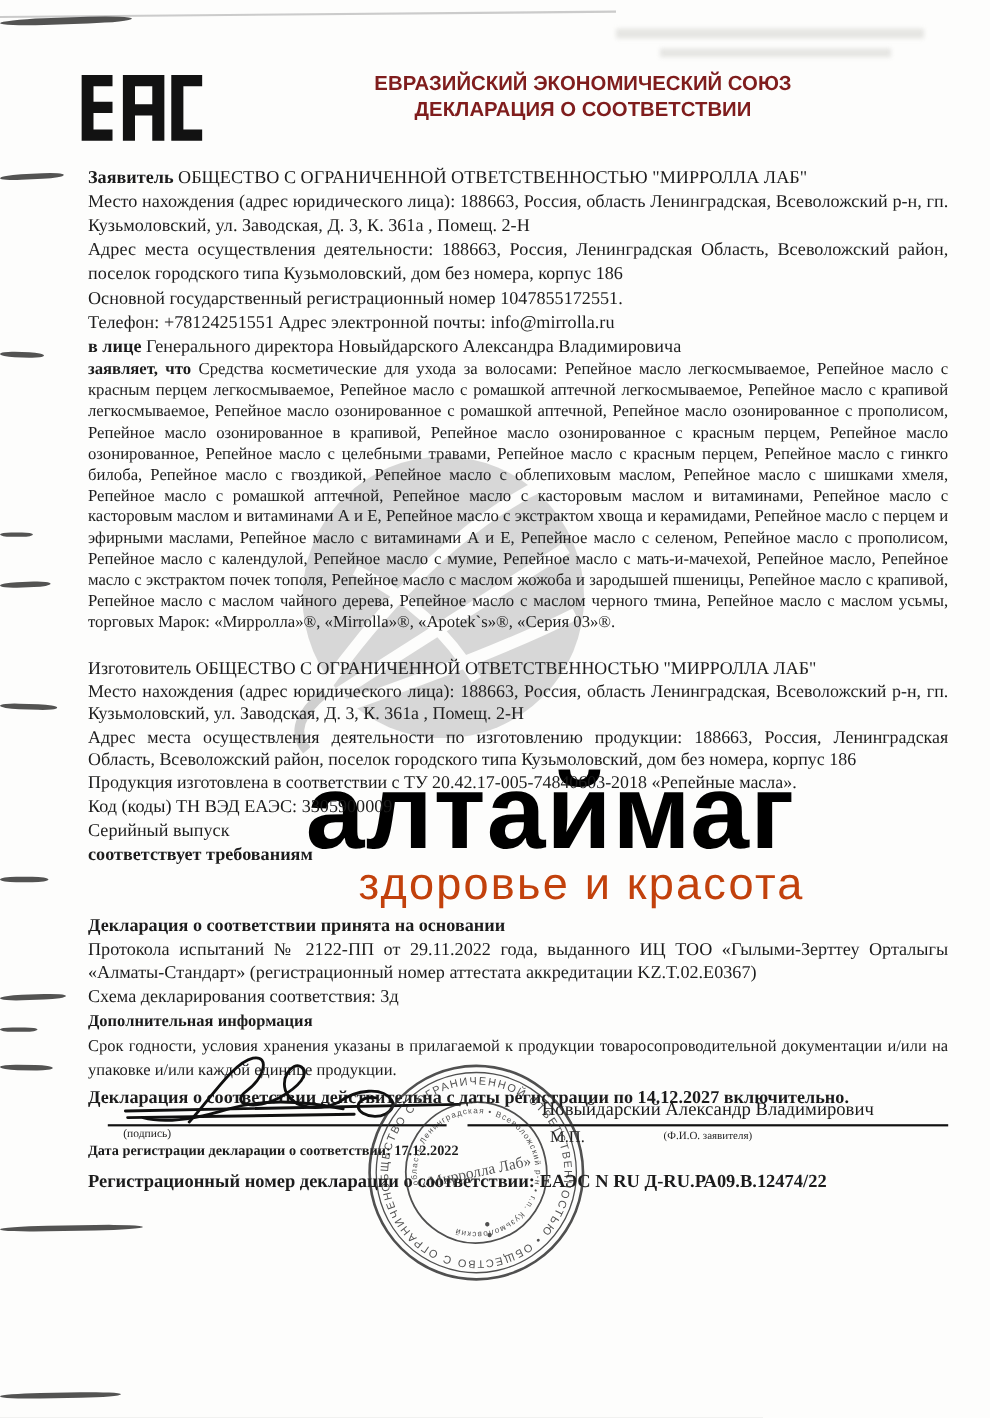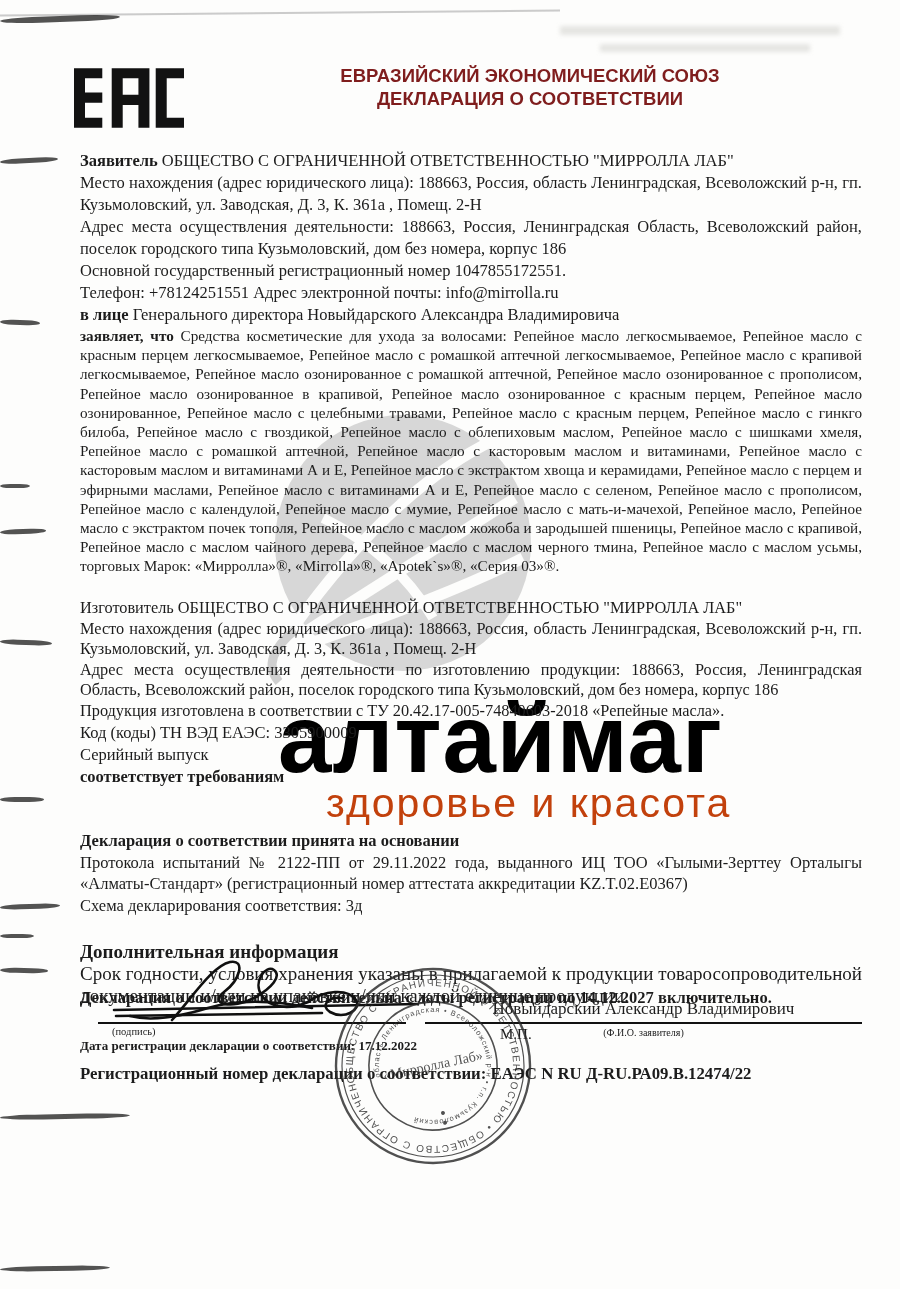--- a/index.html
+++ b/index.html
@@ -12,21 +12,21 @@
   
   .blk{position:absolute;left:80px;width:782px;text-align:justify;}
   .blk p{margin:0;}
   .b{font-weight:bold;}
   .applicant{top:150px;font-size:16.5px;line-height:22px;}
   .products{top:326px;font-size:15.2px;line-height:19.2px;}
   .manufacturer{top:598px;font-size:16.3px;line-height:20.6px;}
   .codes{top:722px;font-size:16.5px;line-height:22px;}
   .compliance{top:766px;font-size:16.5px;line-height:21px;}
   .basis{top:830px;font-size:16.5px;line-height:21.5px;}
-  .additional{top:941px;font-size:19px;line-height:22px;}
+  .additional{top:918px;font-size:15px;line-height:22px;}
   .validity{top:988px;font-size:16.5px;font-weight:bold;text-align:left;}
   .reg1{top:1064px;font-size:16.8px;font-weight:bold;text-align:left;}
   .reg2{top:1038px;font-size:13px;font-weight:bold;text-align:left;}
   
   .sigline{position:absolute;left:98px;top:1022px;width:308px;border-top:2px solid #111;}
   .fioline{position:absolute;left:425px;top:1022px;width:437px;border-top:2px solid #111;}
   .signcap{position:absolute;left:112px;top:1026px;font-size:10.5px;color:#222;}
   .fioname{position:absolute;left:425px;top:999px;width:437px;text-align:center;font-size:17px;}
   .fiocap{position:absolute;left:425px;top:1027px;width:437px;text-align:center;font-size:10px;color:#222;}
   .mp{position:absolute;left:500px;top:1006px;font-size:15px;margin-top:20px;}

